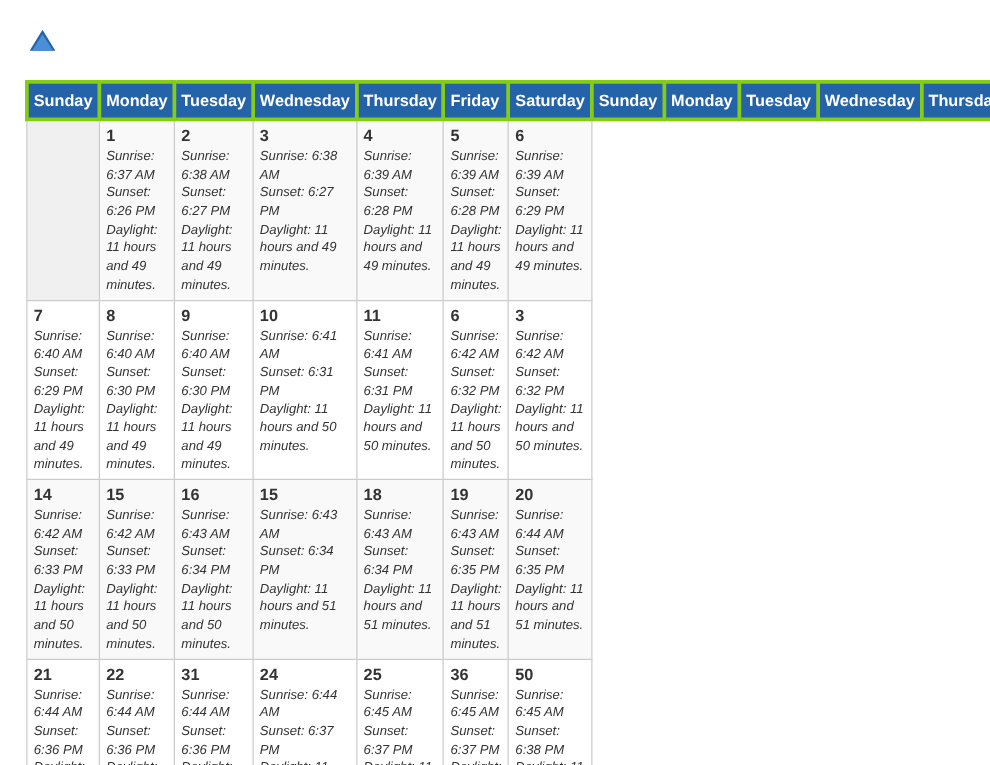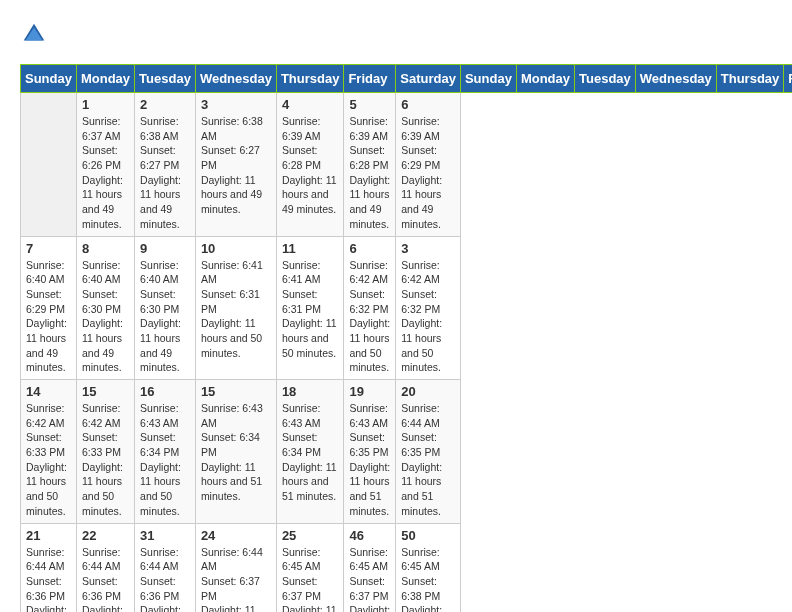--- a/index.html
+++ b/index.html
@@ -42,40 +42,41 @@
       border-collapse: collapse;
       font-size: 11px;
     }
     thead tr th {
       background-color: #2563a8;
       color: #fff;
       padding: 6px 4px;
       text-align: left;
       font-size: 13px;
       font-weight: bold;
-      border: 1px solid #84cc16;
+      border: 3px solid #84cc16;
     }
     tbody tr td {
       border: 1px solid #ccc;
       padding: 4px 5px;
       vertical-align: top;
       min-height: 80px;
       height: 85px;
     }
     .day-number {
       font-size: 13px;
       font-weight: bold;
       color: #333;
       display: block;
       margin-bottom: 2px;
     }
     .day-info {
       font-size: 10.5px;
       color: #333;
       line-height: 1.4;
+      font-style: italic;
     }
     tbody tr:nth-child(odd) td {
       background: #f9f9f9;
     }
     tbody tr:nth-child(even) td {
       background: #fff;
     }
     .empty-cell {
       background: #f0f0f0 !important;
     }
@@ -220,21 +221,21 @@
         </td>
         <td>
           <span class="day-number">24</span>
           <div class="day-info">Sunrise: 6:44 AM<br>Sunset: 6:37 PM<br>Daylight: 11 hours and 52 minutes.</div>
         </td>
         <td>
           <span class="day-number">25</span>
           <div class="day-info">Sunrise: 6:45 AM<br>Sunset: 6:37 PM<br>Daylight: 11 hours and 52 minutes.</div>
         </td>
         <td>
-          <span class="day-number">46</span>
+          <span class="day-number">36</span>
           <div class="day-info">Sunrise: 6:45 AM<br>Sunset: 6:37 PM<br>Daylight: 11 hours and 52 minutes.</div>
         </td>
         <td>
           <span class="day-number">50</span>
           <div class="day-info">Sunrise: 6:45 AM<br>Sunset: 6:38 PM<br>Daylight: 11 hours and 52 minutes.</div>
         </td>
       </tr>
     </tbody>
 </table>
 

